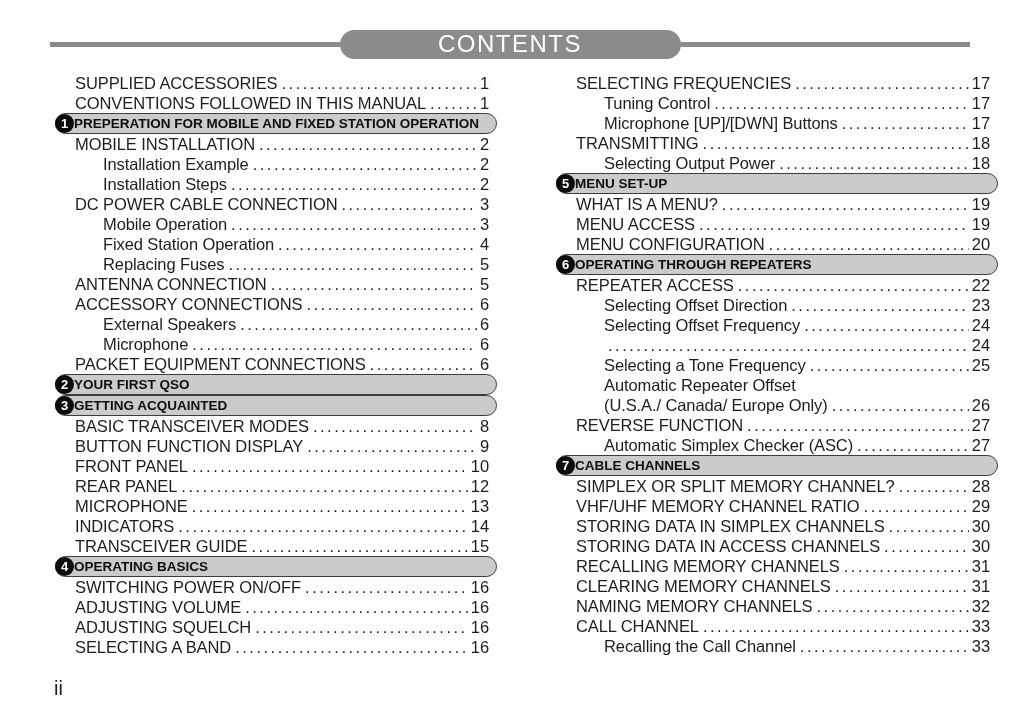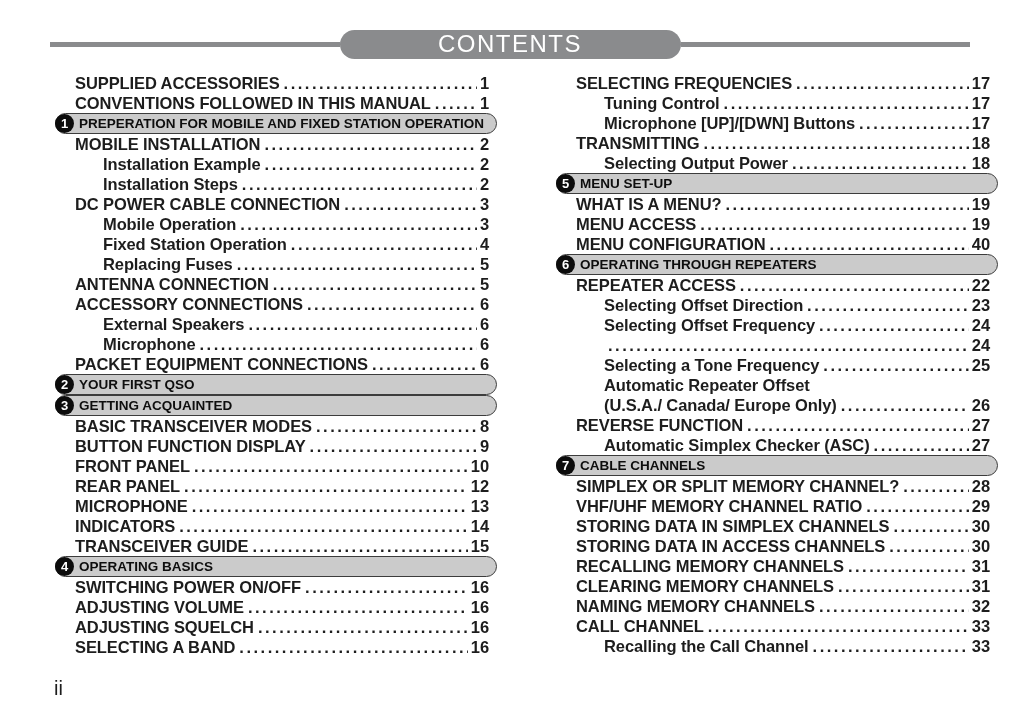--- a/index.html
+++ b/index.html
@@ -26,21 +26,21 @@
   }
 
   
   .col { position: absolute; top: 73px; font-size: 16.5px; letter-spacing: -0.1px; }
   .col-left  { left: 55px;  width: 442px; }
   .col-right { left: 556px; width: 442px; }
 
   .entry {
     display: flex; align-items: baseline;
     height: 20px; line-height: 20px;
-    padding-right: 8px; box-sizing: border-box; font-weight: bold;
+    padding-right: 8px; box-sizing: border-box;
   }
   .entry.l1 { padding-left: 20px; }
   .entry.l2 { padding-left: 48px; }
   .entry .t { white-space: nowrap; }
   .leader { flex: 1; overflow: hidden; white-space: nowrap; margin: 0 3px 0 4px; }
   .leader::after {
     content: "...................................................................................";
     letter-spacing: 2.5px; color: #1d1d1d;
   }
   .pg { white-space: nowrap; }
@@ -53,21 +53,21 @@
     display: flex; align-items: center;
   }
   .section-num {
     width: 19px; height: 19px; flex: none; margin-left: -1px;
     background: #0c0c0c; color: #ffffff; border-radius: 50%;
     font-weight: bold; font-size: 13px;
     display: flex; align-items: center; justify-content: center;
   }
   .section-label {
     font-weight: bold; font-size: 13.5px; letter-spacing: 0px;
-    margin-left: 5px; white-space: nowrap; color: #0e0e0e;
+    white-space: nowrap; color: #0e0e0e;
   }
 
   
   .folio { position: absolute; left: 54px; top: 677px; font-size: 20px; color: #1d1d1d; }
 </style>
 </head>
 <body>
 
 <div class="page">
 
@@ -258,21 +258,21 @@
         <span class="pg">19</span>
       </div>
       <div class="entry l1">
         <span class="t">MENU ACCESS</span>
         <span class="leader"></span>
         <span class="pg">19</span>
       </div>
       <div class="entry l1">
         <span class="t">MENU CONFIGURATION</span>
         <span class="leader"></span>
-        <span class="pg">40</span>
+        <span class="pg">20</span>
       </div>
       <div class="section-bar">
         <span class="section-num">6</span>
         <span class="section-label">OPERATING THROUGH REPEATERS</span>
       </div>
       <div class="entry l1">
         <span class="t">REPEATER ACCESS</span>
         <span class="leader"></span>
         <span class="pg">22</span>
       </div>

